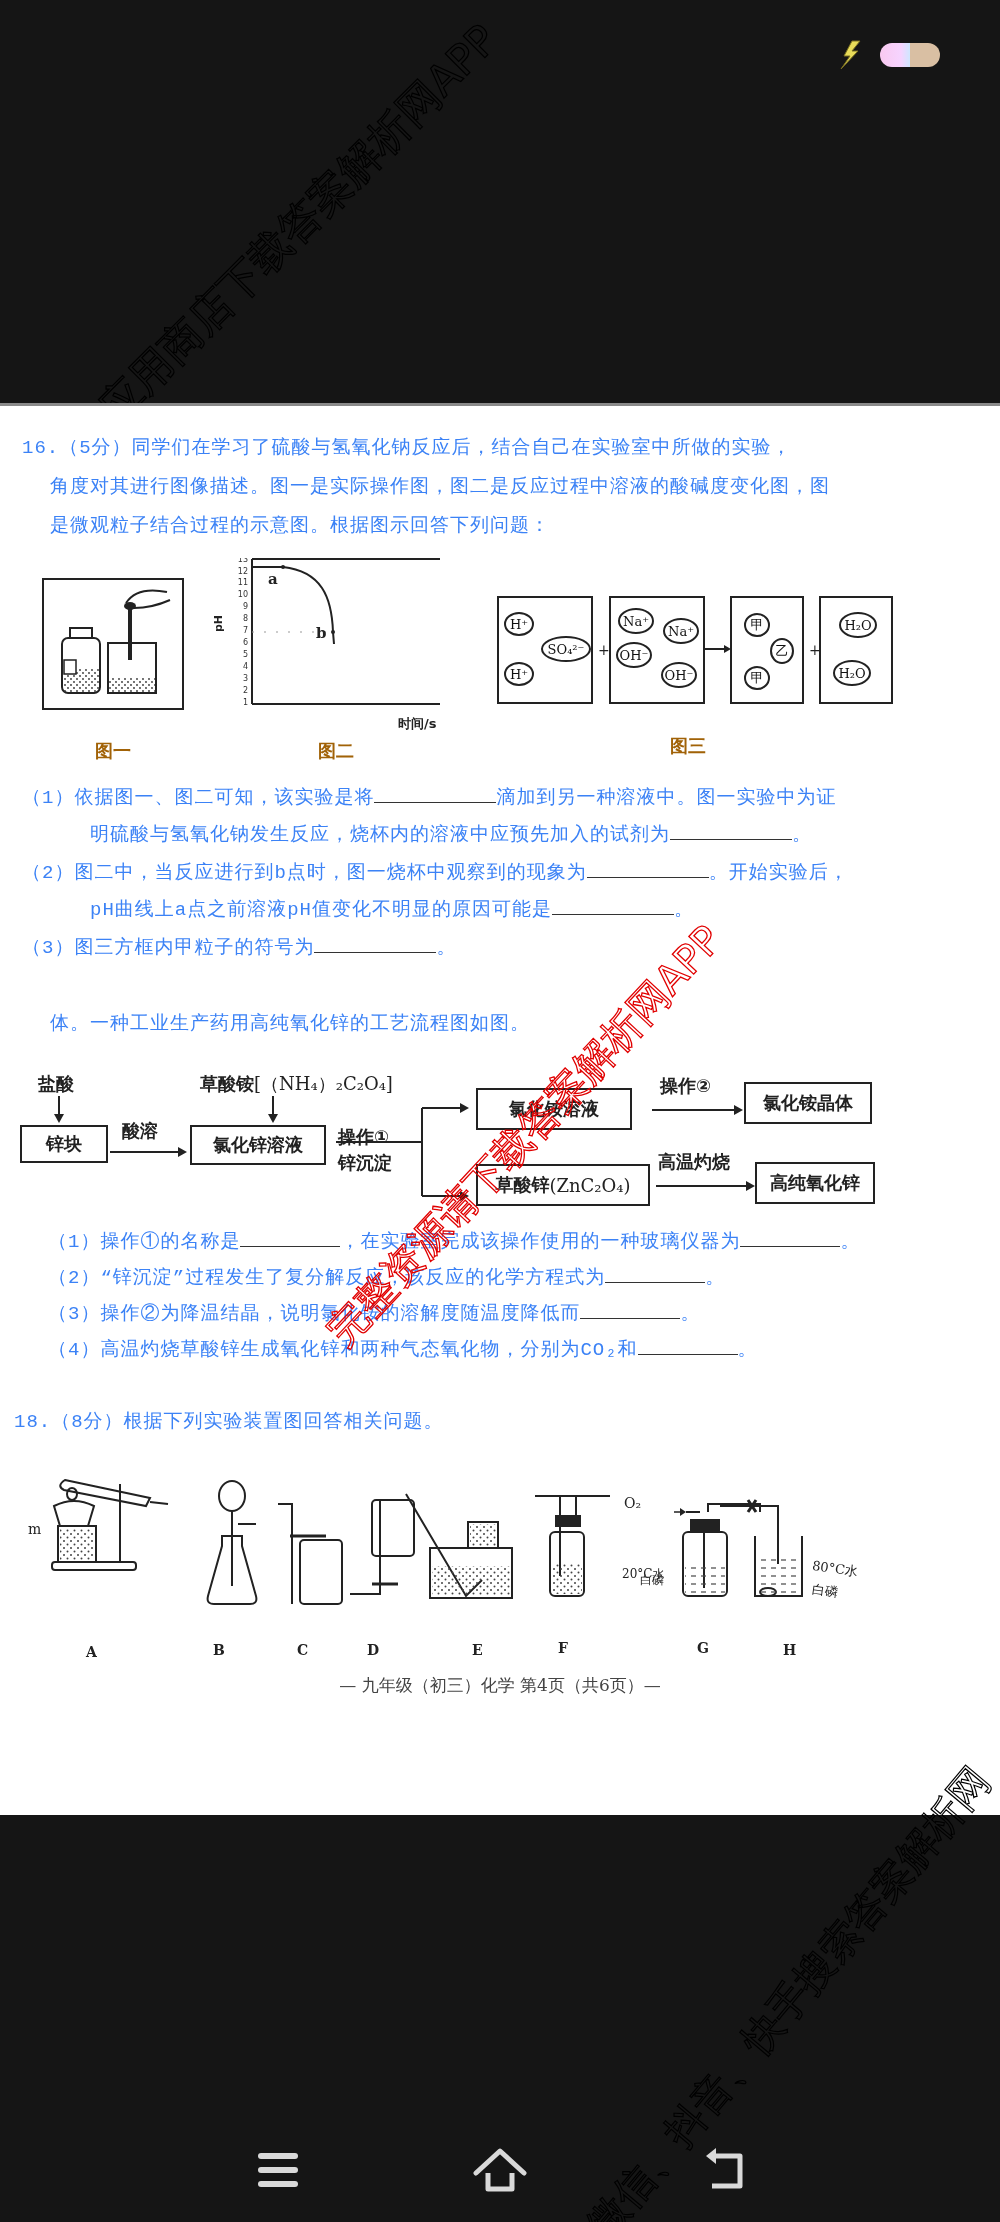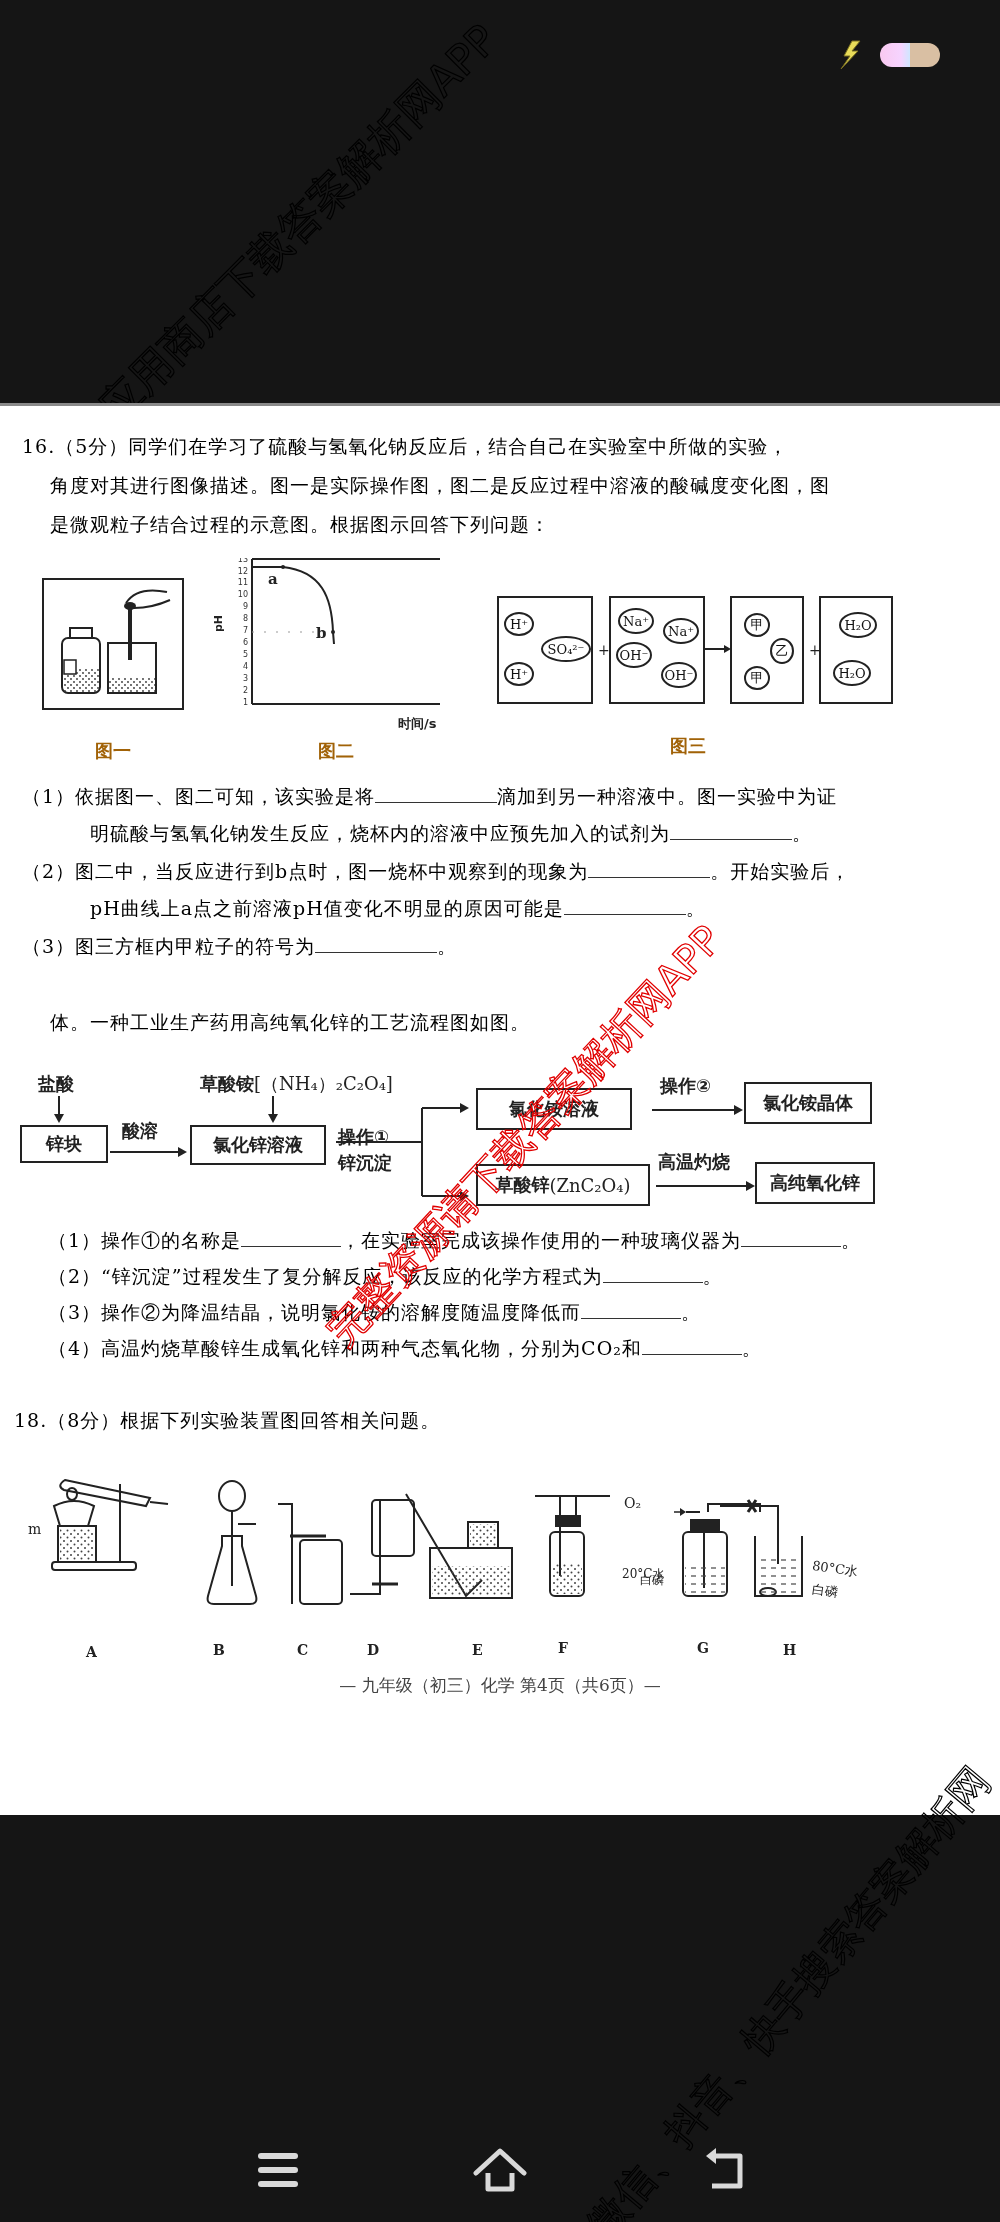--- a/index.html
+++ b/index.html
@@ -8,21 +8,21 @@
     background: #151515;
     font-family: "DejaVu Serif", "Liberation Serif", serif;
   }
   .status-area { position: absolute; top: 0; left: 0; width: 1000px; height: 403px; background: #151515; }
   .lightning { position: absolute; left: 838px; top: 40px; width: 26px; height: 30px; }
   .battery { position: absolute; left: 880px; top: 43px; width: 60px; height: 24px; border-radius: 12px; overflow: hidden; display: flex; }
   .battery .b1 { width: 30px; background: linear-gradient(90deg, #f9c9f0, #f6d4ff 70%, #cfe6ff); }
   .battery .b2 { flex: 1; background: #d9bfa3; }
 
   .page { position: absolute; top: 403px; left: 0; width: 1000px; height: 1412px; background: #ffffff; border-top: 3px solid #8a8a8a; box-sizing: border-box; color: #444; }
-  .line { position: absolute; font-size: 19px; white-space: nowrap; color: #000000; letter-spacing: 1px; }
+  .line { position: absolute; font-size: 19px; white-space: nowrap; color: #3b82f6; letter-spacing: 1px; font-family: Liberation Mono, monospace; }
   .blank { display: inline-block; border-bottom: 1.6px solid #333; height: 18px; vertical-align: baseline; }
   .heading { font-family: "DejaVu Sans", sans-serif; font-weight: bold; color: #333; }
 
   .fig-label { position: absolute; font-family: "DejaVu Sans", sans-serif; font-weight: bold; font-size: 18px; color: #a16207; }
   .box { position: absolute; border: 2px solid #222; box-sizing: border-box; }
   .oval { position: absolute; border: 2px solid #222; border-radius: 50%; box-sizing: border-box; display: flex; align-items: center; justify-content: center; font-size: 13px; color: #111; }
   .plus { position: absolute; font-size: 14px; color: #222; }
 
   .flow-box { position: absolute; border: 2px solid #222; box-sizing: border-box; display: flex; align-items: center; justify-content: center; font-family: "DejaVu Sans", sans-serif; font-weight: bold; font-size: 18px; color: #222; background: #fff; }
   .flow-text { position: absolute; font-family: "DejaVu Sans", sans-serif; font-weight: bold; font-size: 18px; color: #222; white-space: nowrap; }

